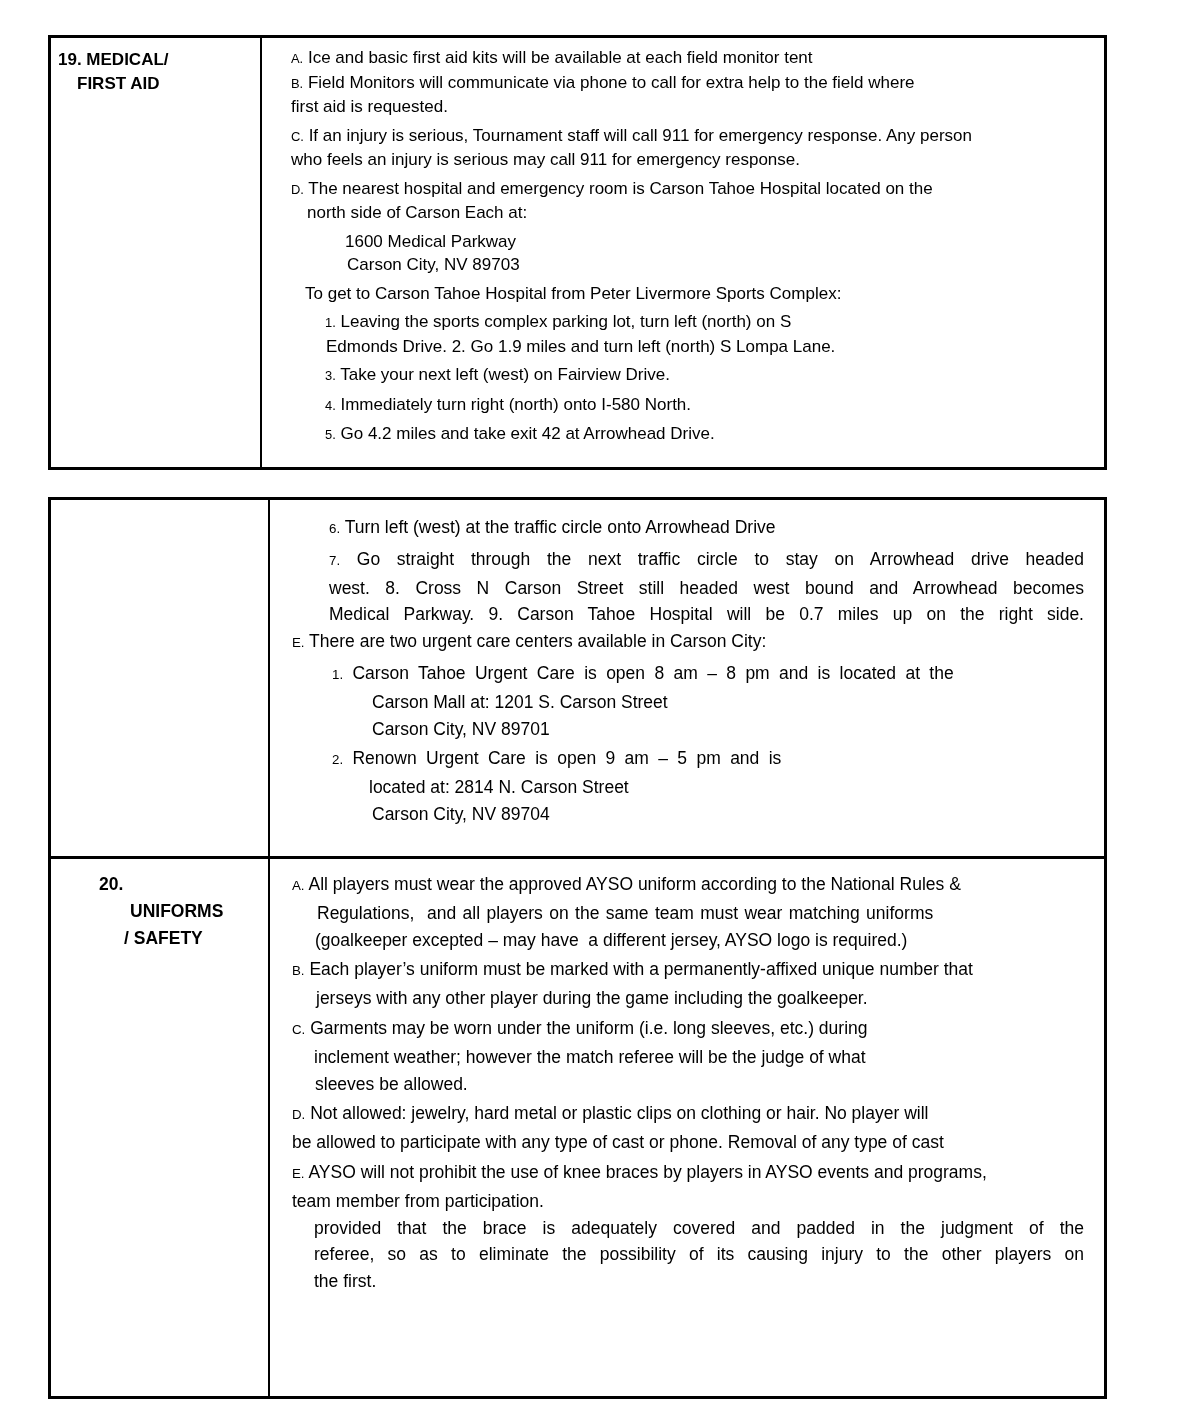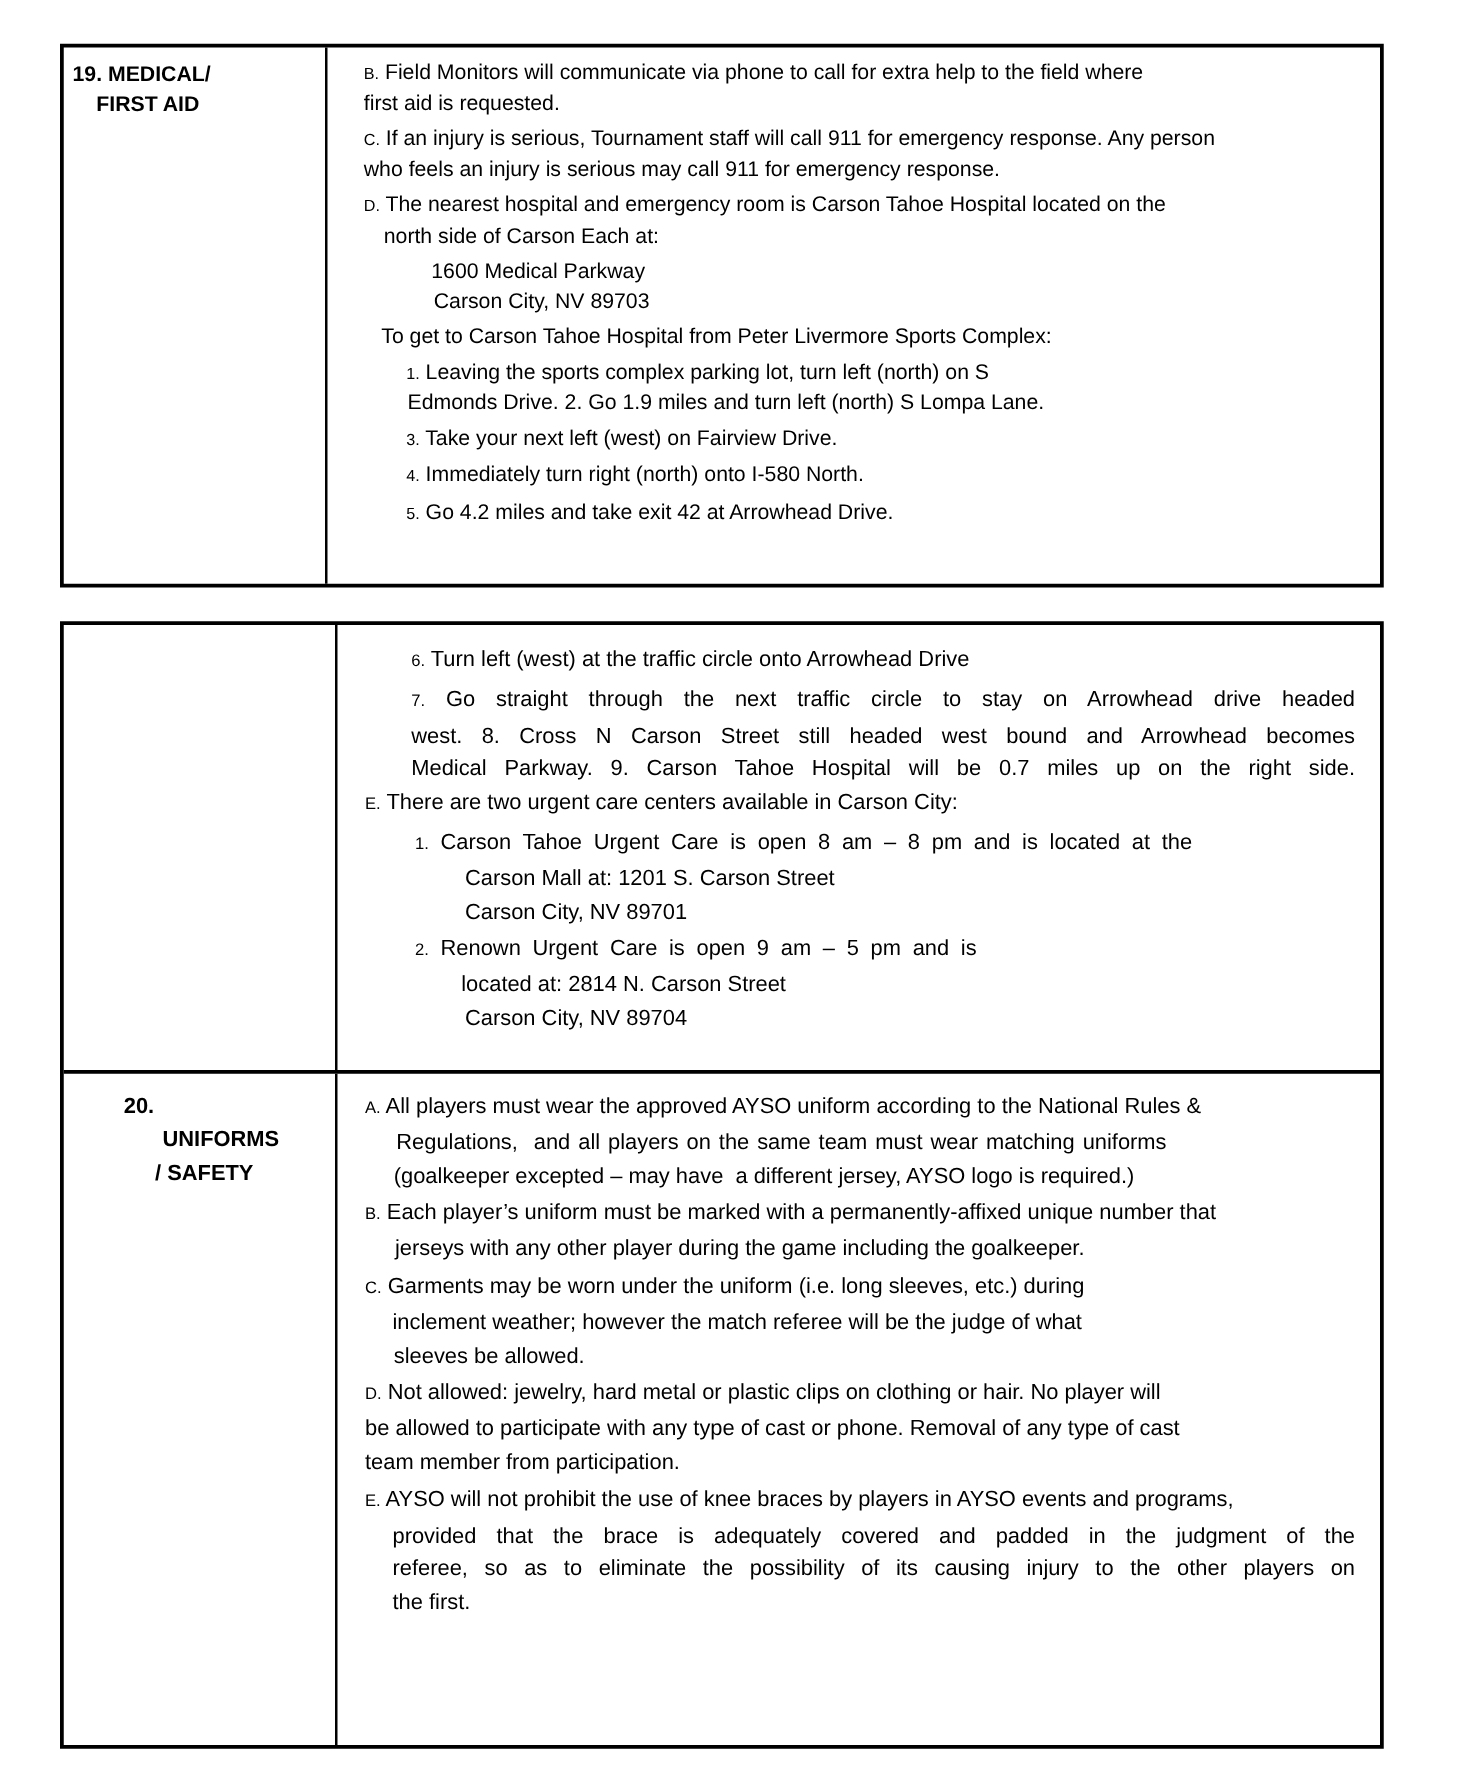--- a/index.html
+++ b/index.html
@@ -44,20 +44,21 @@
 
 <div class="page">
 
   <div class="doc-table t1">
     <div class="trow">
       <div class="cell cell-head">
           <div class="line">19. MEDICAL/</div>
           <div class="line" style="padding-left: 19px;">FIRST AID</div>
         </div>
       <div class="cell cell-body">
+          <div class="line"><span class="marker">A.</span> Ice and basic first aid kits will be available at each field monitor tent</div>
           <div class="line"><span class="marker">B.</span> Field Monitors will communicate via phone to call for extra help to the field where</div>
           <div class="line">first aid is requested.</div>
           <div class="line g"><span class="marker">C.</span> If an injury is serious, Tournament staff will call 911 for emergency response. Any person</div>
           <div class="line">who feels an injury is serious may call 911 for emergency response.</div>
           <div class="line g"><span class="marker">D.</span> The nearest hospital and emergency room is Carson Tahoe Hospital located on the</div>
           <div class="line" style="padding-left: 16px;">north side of Carson Each at:</div>
           <div class="line g" style="padding-left: 54px;">1600 Medical Parkway</div>
           <div class="line" style="padding-left: 56px;">Carson City, NV 89703</div>
           <div class="line g" style="padding-left: 14px;">To get to Carson Tahoe Hospital from Peter Livermore Sports Complex:</div>
           <div class="line g" style="padding-left: 34px;"><span class="marker">1.</span> Leaving the sports complex parking lot, turn left (north) on S</div>
@@ -96,22 +97,22 @@
           <div class="line"><span class="marker">A.</span> All players must wear the approved AYSO uniform according to the National Rules &amp;</div>
           <div class="line w1" style="padding-left: 25px;">Regulations,  and all players on the same team must wear matching uniforms</div>
           <div class="line" style="padding-left: 23px;">(goalkeeper excepted – may have  a different jersey, AYSO logo is required.)</div>
           <div class="line g"><span class="marker">B.</span> Each player’s uniform must be marked with a permanently-affixed unique number that</div>
           <div class="line" style="padding-left: 24px;">jerseys with any other player during the game including the goalkeeper.</div>
           <div class="line g"><span class="marker">C.</span> Garments may be worn under the uniform (i.e. long sleeves, etc.) during</div>
           <div class="line" style="padding-left: 22px;">inclement weather; however the match referee will be the judge of what</div>
           <div class="line" style="padding-left: 23px;">sleeves be allowed.</div>
           <div class="line g"><span class="marker">D.</span> Not allowed: jewelry, hard metal or plastic clips on clothing or hair. No player will</div>
           <div class="line">be allowed to participate with any type of cast or phone. Removal of any type of cast</div>
+          <div class="line g"><span class="marker">E.</span> AYSO will not prohibit the use of knee braces by players in AYSO events and programs,</div>
           <div class="line">team member from participation.</div>
-          <div class="line g"><span class="marker">E.</span> AYSO will not prohibit the use of knee braces by players in AYSO events and programs,</div>
           <div class="line just" style="padding-left: 22px;">provided that the brace is adequately covered and padded in the judgment of the</div>
           <div class="line just" style="padding-left: 22px;">referee, so as to eliminate the possibility of its causing injury to the other players on</div>
           <div class="line" style="padding-left: 22px;">the first.</div>
         </div>
     </div>
   </div>
 
 </div>
 
 </body></html>

